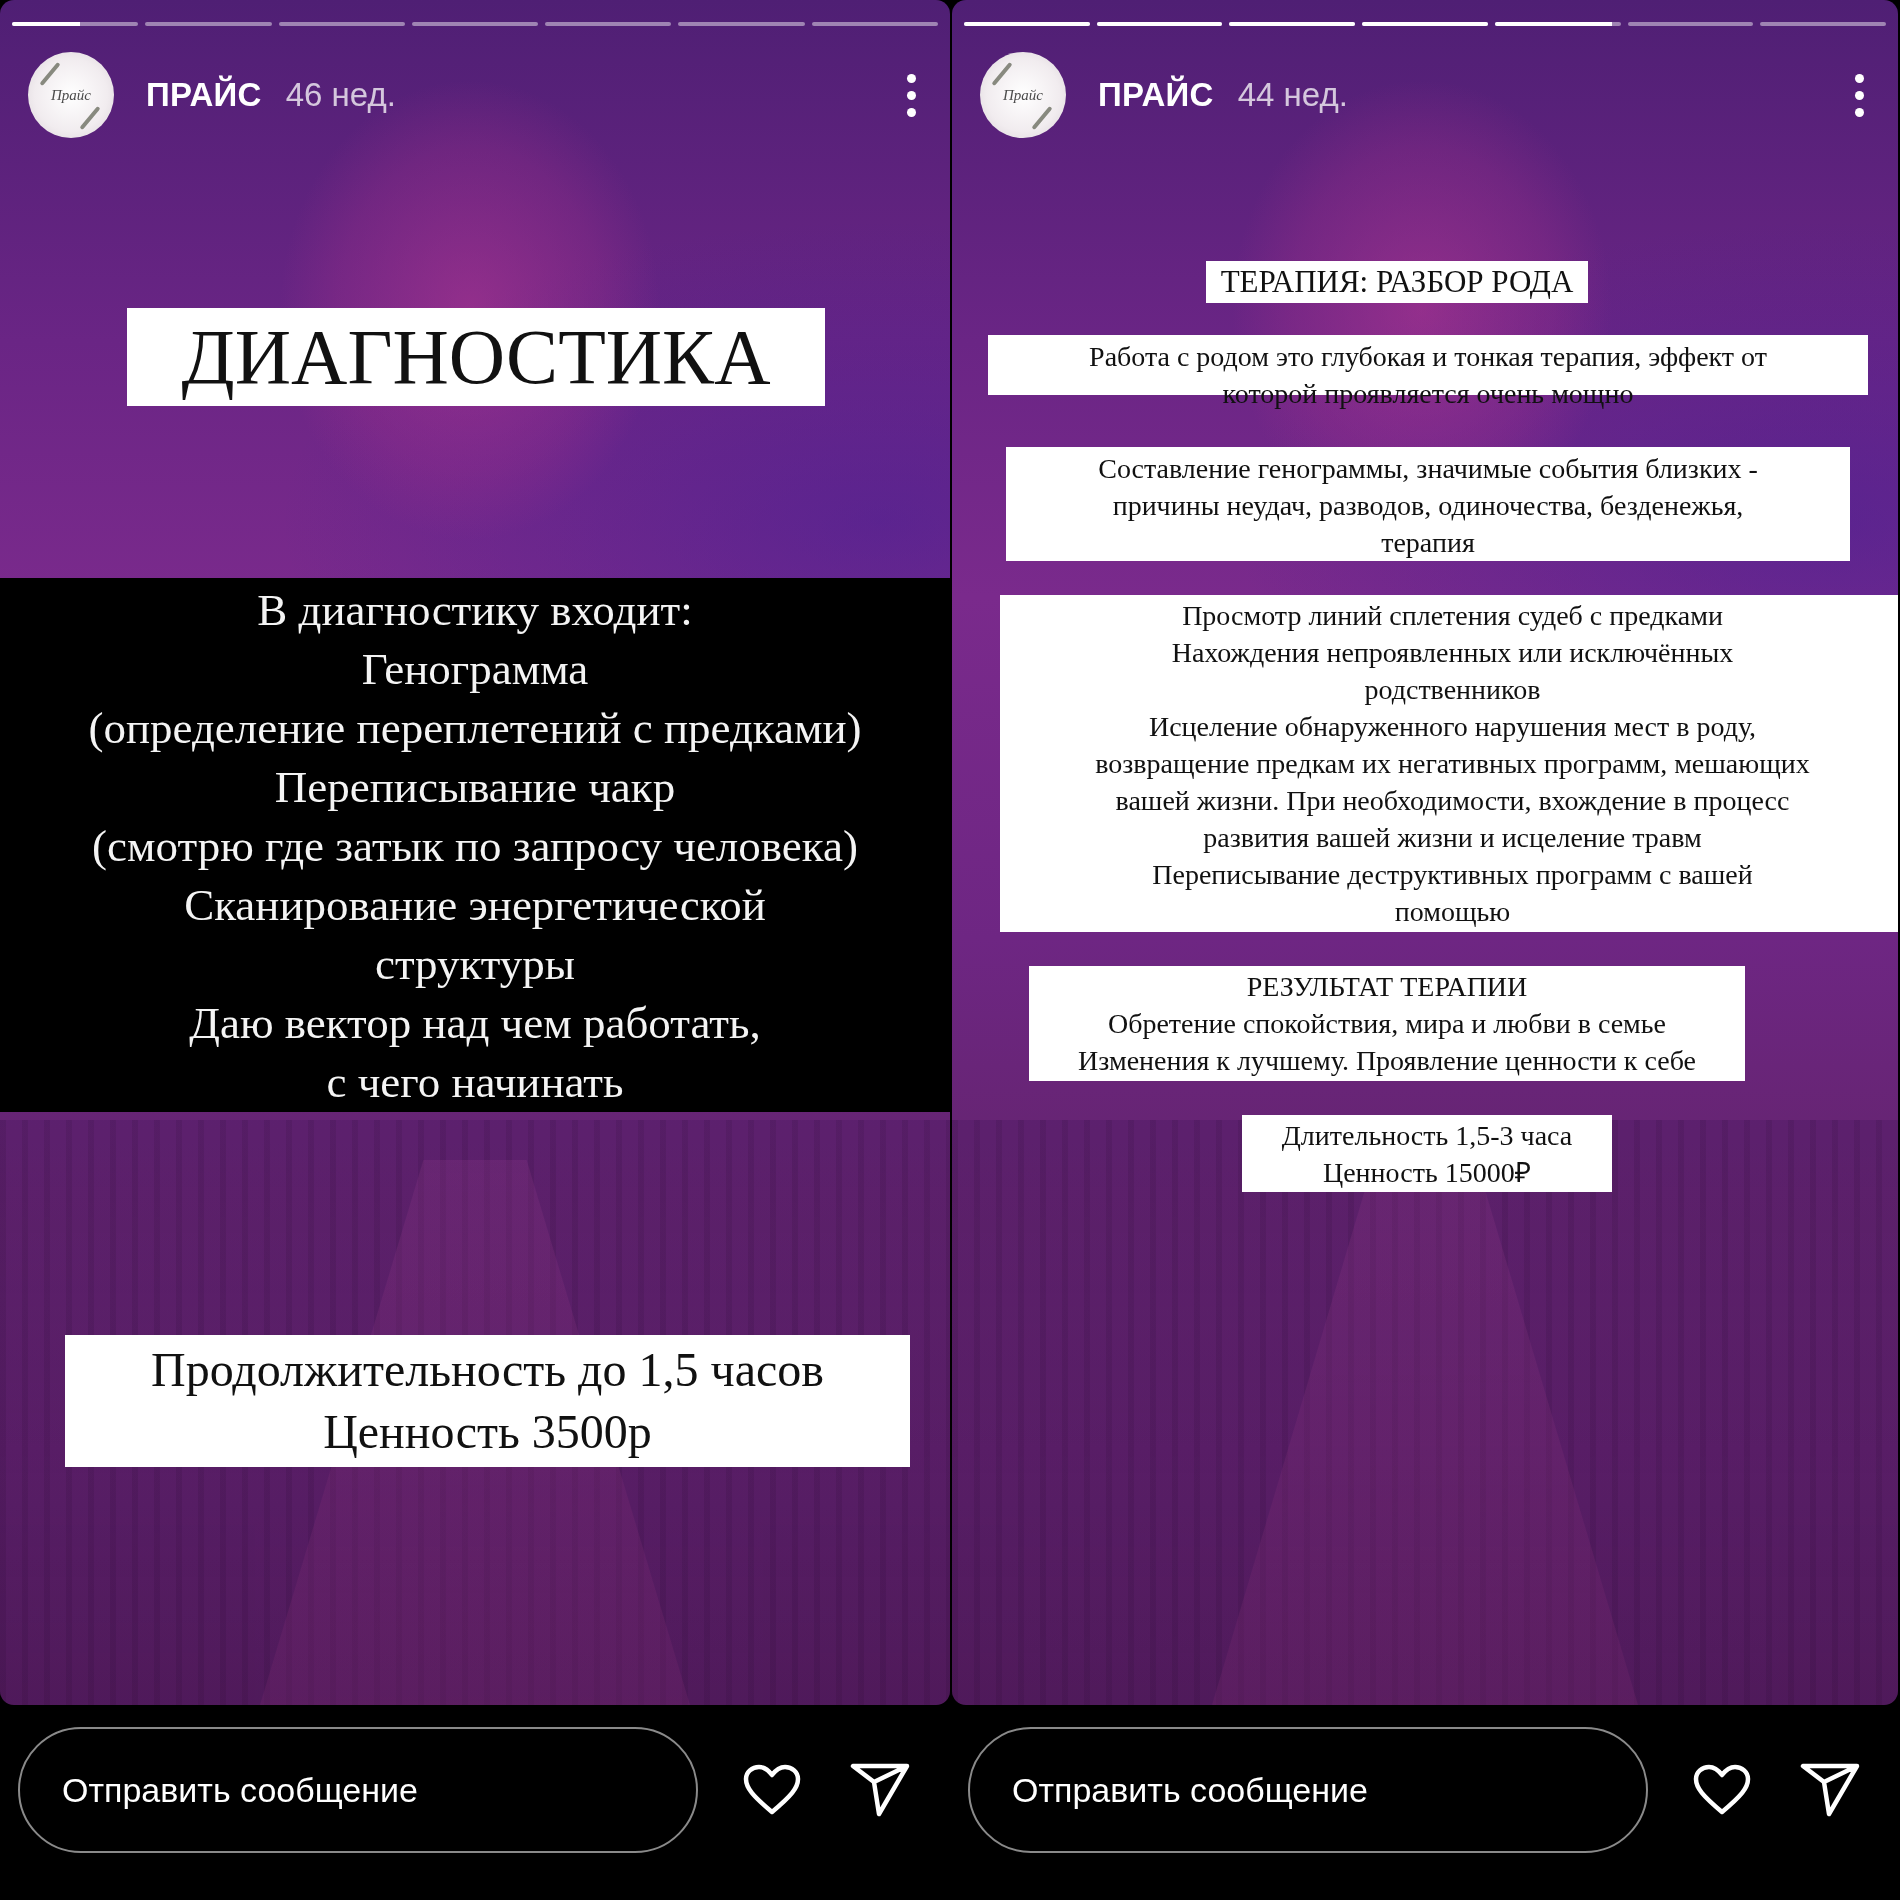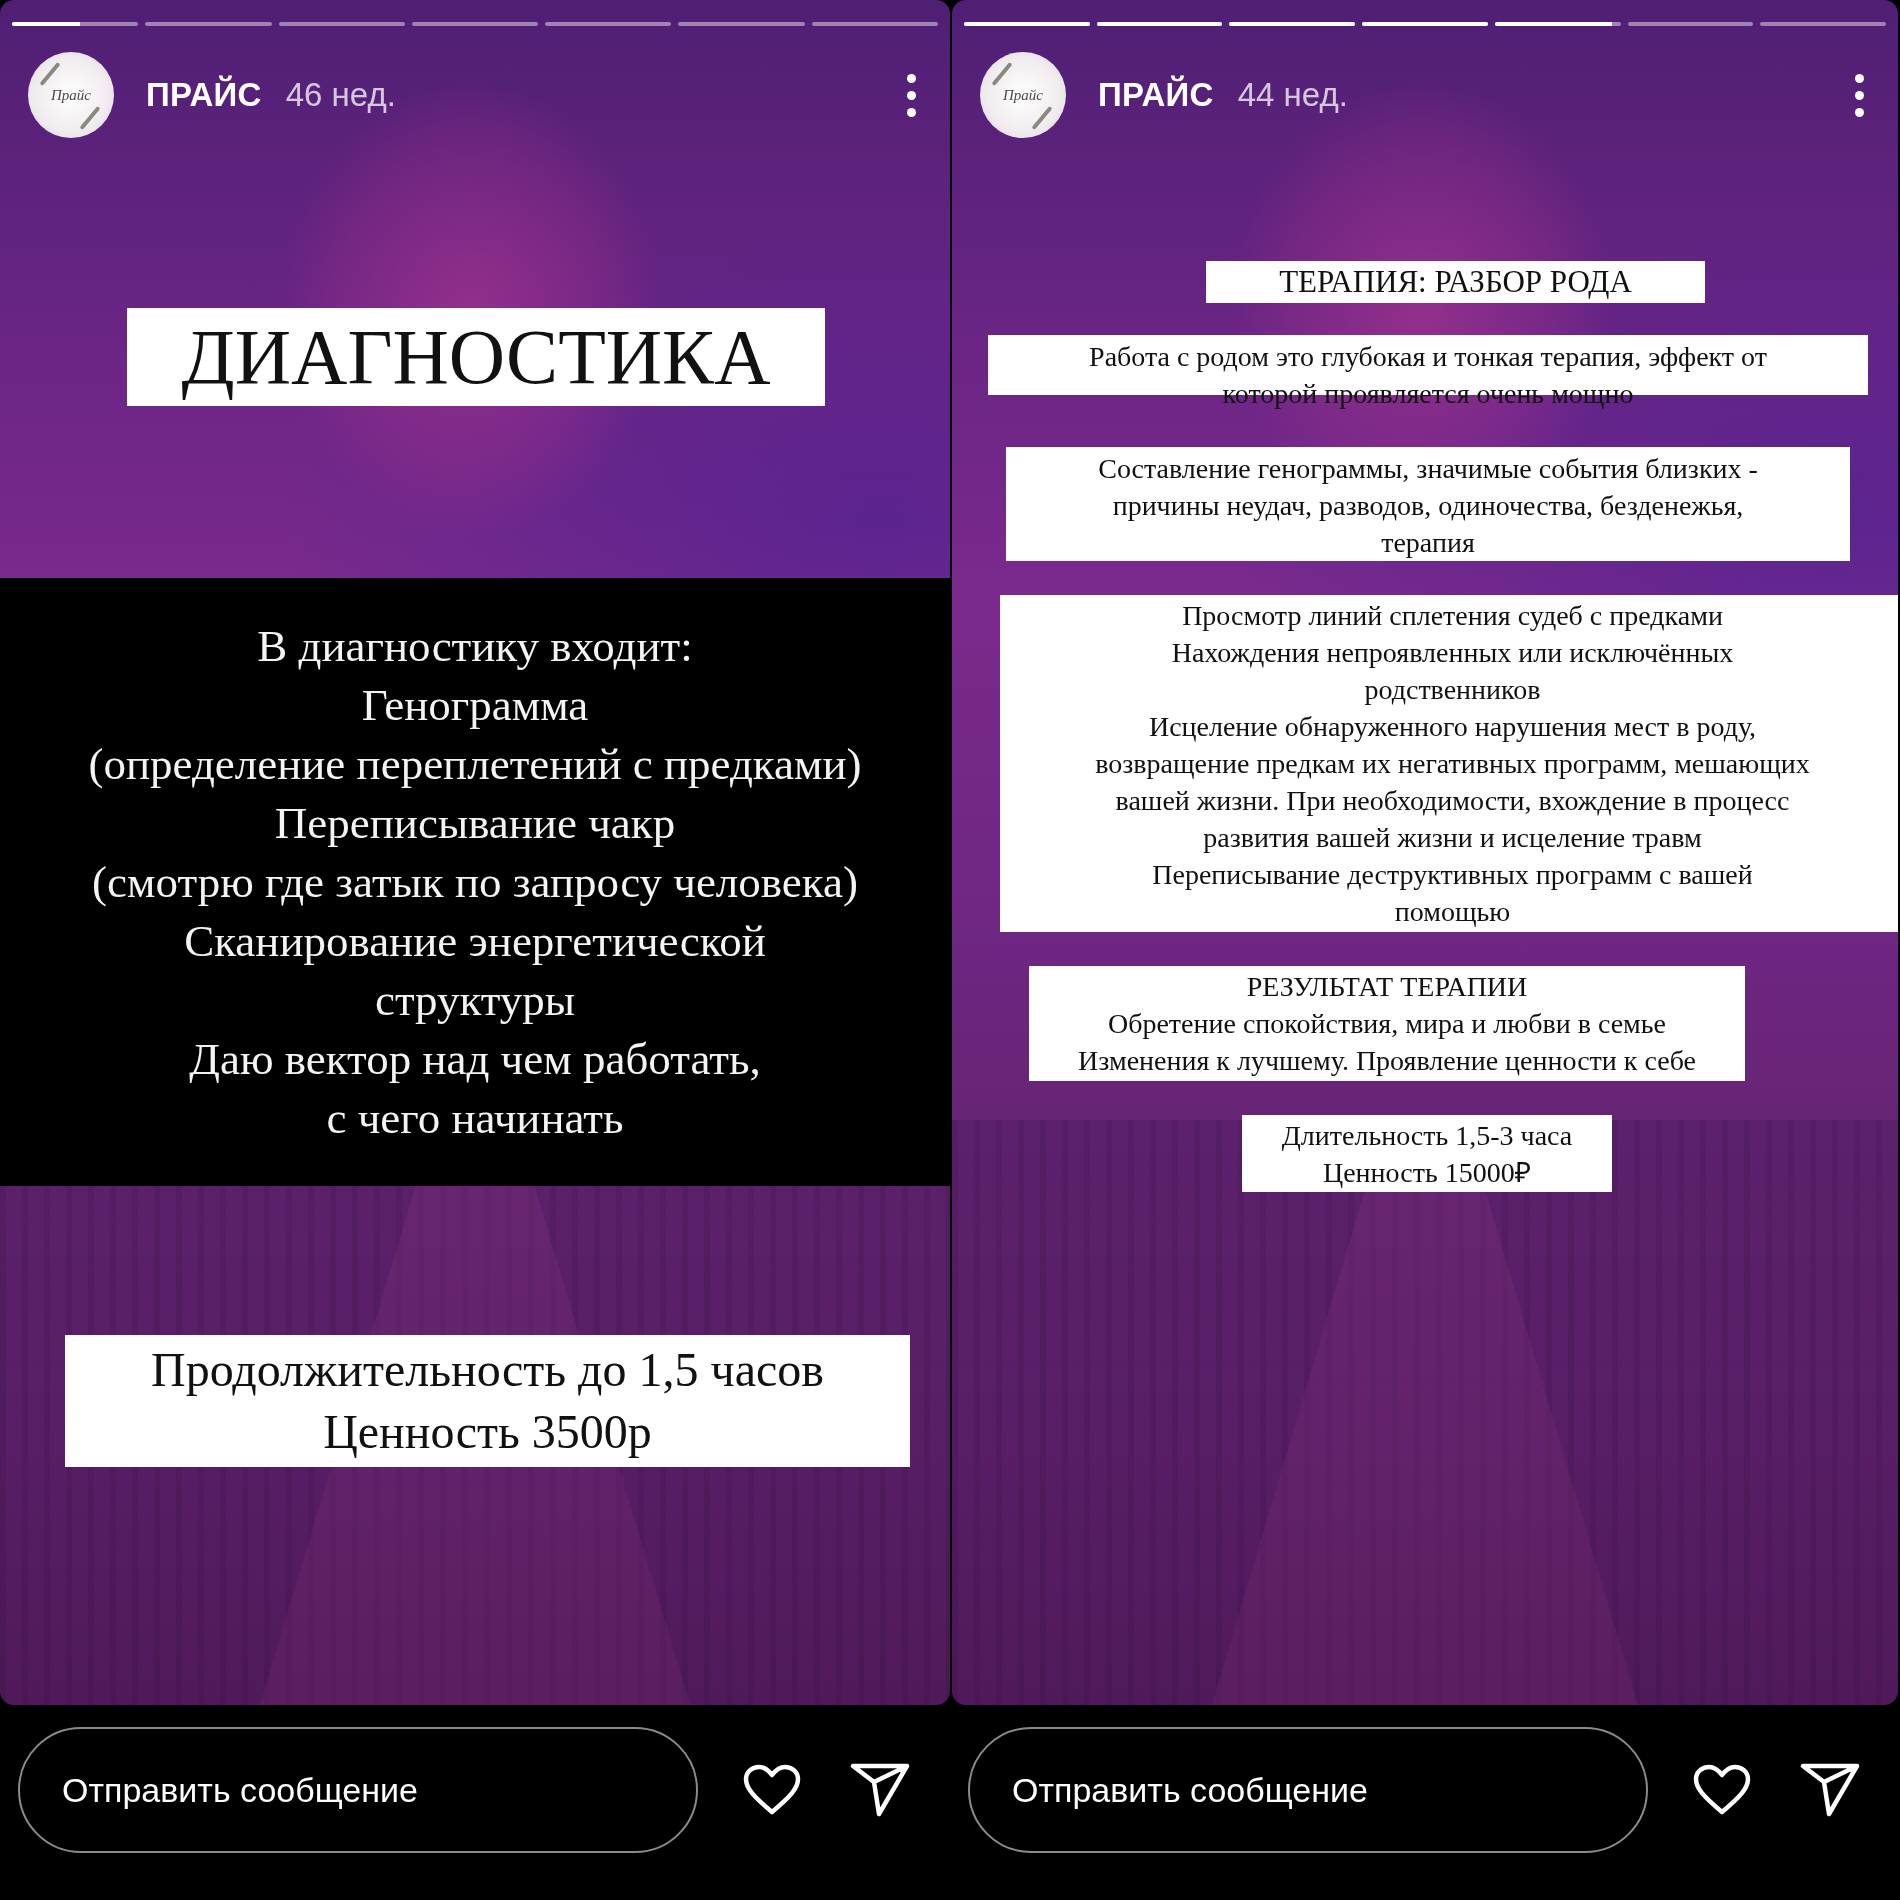--- a/index.html
+++ b/index.html
@@ -59,28 +59,28 @@
   .time { margin-left: 24px; color: rgba(255,255,255,0.75); font-size: 33px; }
   .menu { margin-left: auto; width: 30px; height: 50px; display: flex; flex-direction: column; align-items: center; justify-content: center; gap: 8px; }
   .menu span { width: 9px; height: 9px; background: #fff; border-radius: 50%; display: block; }
 
   .serif { font-family: "Liberation Serif", serif; color: #111; }
   .wbox { position: absolute; background: #fff; text-align: center; }
 
   
   .diag-title { left: 127px; top: 308px; width: 698px; height: 98px; display: flex; align-items: center; justify-content: center; font-size: 78px; }
   .black-block {
-    position: absolute; left: 0; top: 578px; width: 950px; height: 608px; background: #000;
-    display: flex; flex-direction: column; align-items: center; justify-content: center;
+    position: absolute; left: 0; top: 578px; width: 950px; height: 534px; background: #000;
+    display: flex; flex-direction: column; align-items: center; justify-content: flex-end;
     font-family: "Liberation Serif", serif; color: #f4f4f4; font-size: 45px; line-height: 59px; text-align: center;
   }
   .price-left { left: 65px; top: 1335px; width: 845px; height: 132px; display: flex; flex-direction: column; justify-content: center; font-size: 48px; line-height: 62px; }
 
   
-  .r-title { left: 254px; top: 261px; width: 499px; height: 42px; font-size: 31px; line-height: 42px; }
+  .r-title { left: 254px; top: 261px; width: 382px; height: 42px; font-size: 31px; line-height: 42px; }
   .r-box1 { left: 36px; top: 335px; width: 880px; height: 60px; font-size: 28px; line-height: 37px; padding-top: 3px; }
   .r-box2 { left: 54px; top: 447px; width: 844px; height: 114px; font-size: 28px; line-height: 37px; padding-top: 3px; }
   .r-box3 { left: 24px; top: 595px; width: 905px; height: 337px; font-size: 28px; line-height: 37px; padding-top: 2px; margin-left: 24px; }
   .r-box4 { left: 77px; top: 966px; width: 716px; height: 115px; font-size: 28px; line-height: 37px; padding-top: 2px; }
   .r-box5 { left: 290px; top: 1115px; width: 370px; height: 77px; font-size: 28px; line-height: 37px; padding-top: 2px; }
 
   
   .msg-input {
     position: absolute; left: 18px; top: 1727px; width: 680px; height: 126px;
     border: 2px solid #8a8a8a; border-radius: 63px; background: #000;

